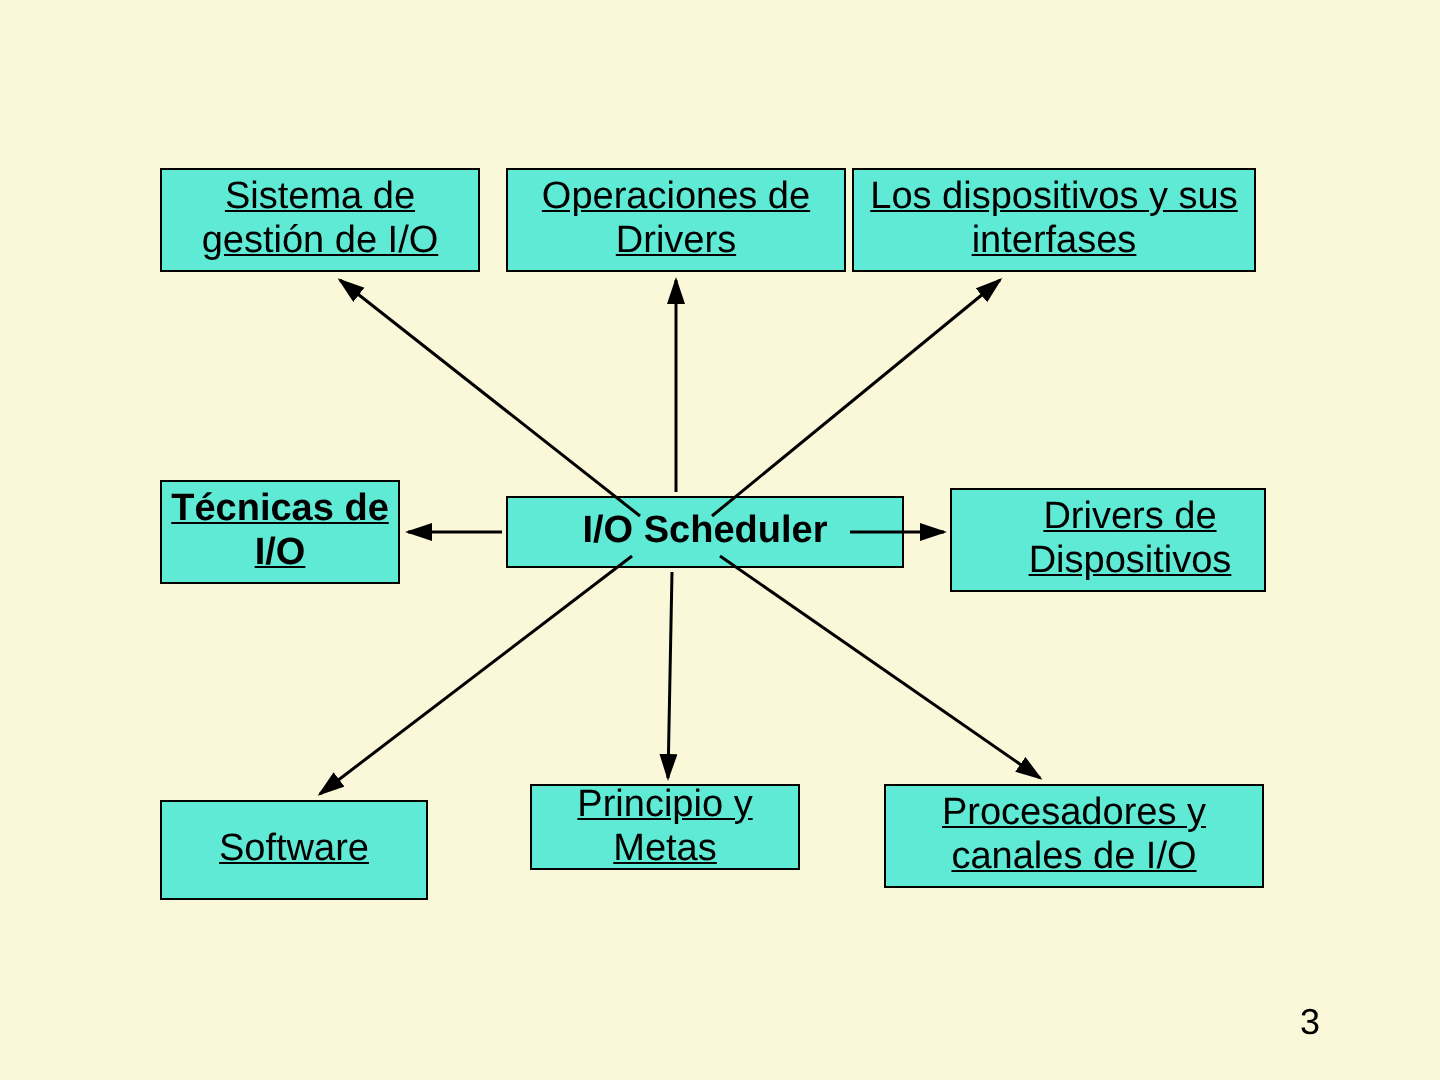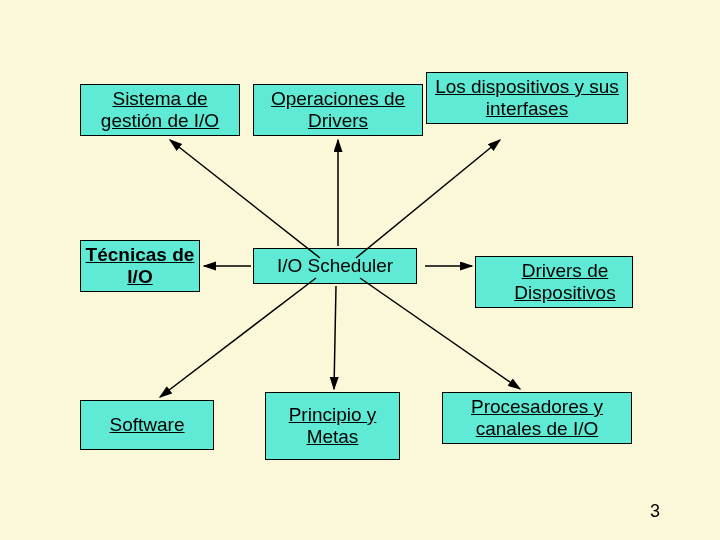--- a/index.html
+++ b/index.html
@@ -40,38 +40,38 @@
 </style>
 </head>
 <body>
 
 <div class="box" style="left:80px; top:84px; width:160px; height:52px;">
   <span class="underline">Sistema de gestión de I/O</span>
 </div>
 <div class="box" style="left:253px; top:84px; width:170px; height:52px;">
   <span class="underline">Operaciones de Drivers</span>
 </div>
-<div class="box" style="left:426px; top:72px; width:202px; height:52px;">
+<div class="box" style="left:426px; top:84px; width:202px; height:52px;">
   <span class="underline">Los dispositivos y sus interfases</span>
 </div>
 
 <div class="box" style="left:80px; top:240px; width:120px; height:52px;font-weight:bold;">
   <span class="underline"> Técnicas de I/O</span>
 </div>
-<div class="box" style="left:253px; top:248px; width:164px; height:36px; font-weight:normal;">
+<div class="box" style="left:253px; top:248px; width:199px; height:36px; font-weight:bold;">
   <span>I/O Scheduler</span>
 </div>
-<div class="box" style="left:475px; top:256px; width:158px; height:52px;padding-left:24px;">
+<div class="box" style="left:475px; top:244px; width:158px; height:52px;padding-left:24px;">
   <span class="underline"> Drivers de Dispositivos</span>
 </div>
 
 <div class="box" style="left:80px; top:400px; width:134px; height:50px;">
   <span class="underline"> Software</span>
 </div>
-<div class="box" style="left:265px; top:392px; width:135px; height:68px;text-align:center;">
+<div class="box" style="left:265px; top:392px; width:135px; height:43px;text-align:center;">
   <span class="underline">Principio y Metas</span>
 </div>
 <div class="box" style="left:442px; top:392px; width:190px; height:52px;">
   <span class="underline"> Procesadores y canales de I/O</span>
 </div>
 
 <svg class="arrows">
   <defs>
     <marker id="ah" markerWidth="10" markerHeight="10" refX="8" refY="3" orient="auto" markerUnits="strokeWidth">
       <path d="M0,0 L9,3 L0,6 Z" fill="#000"></path>

